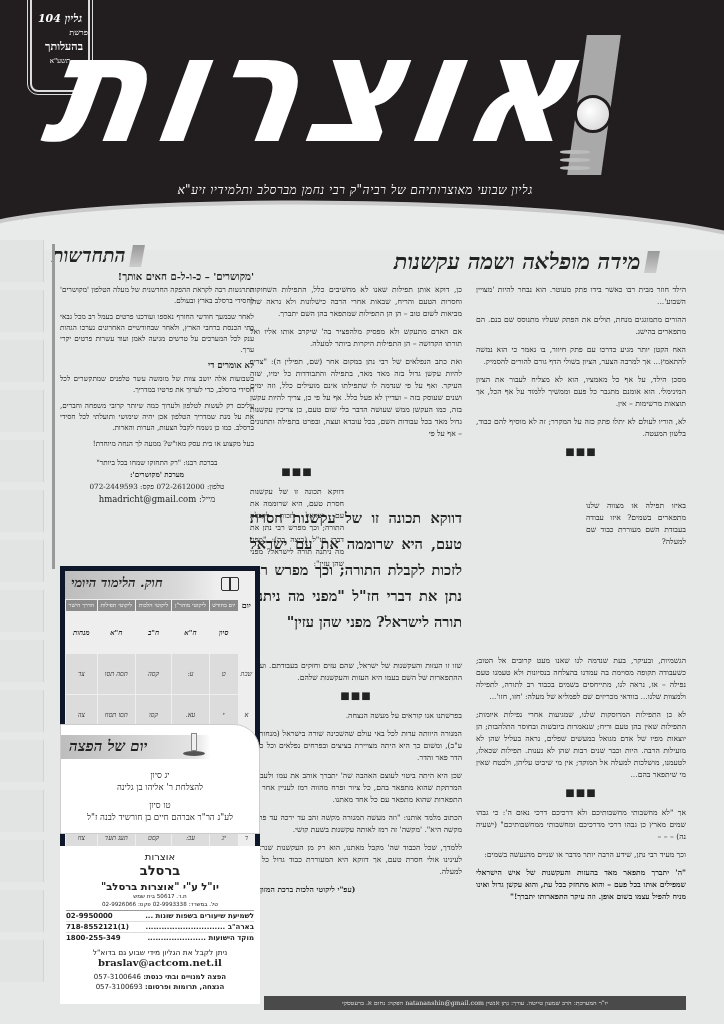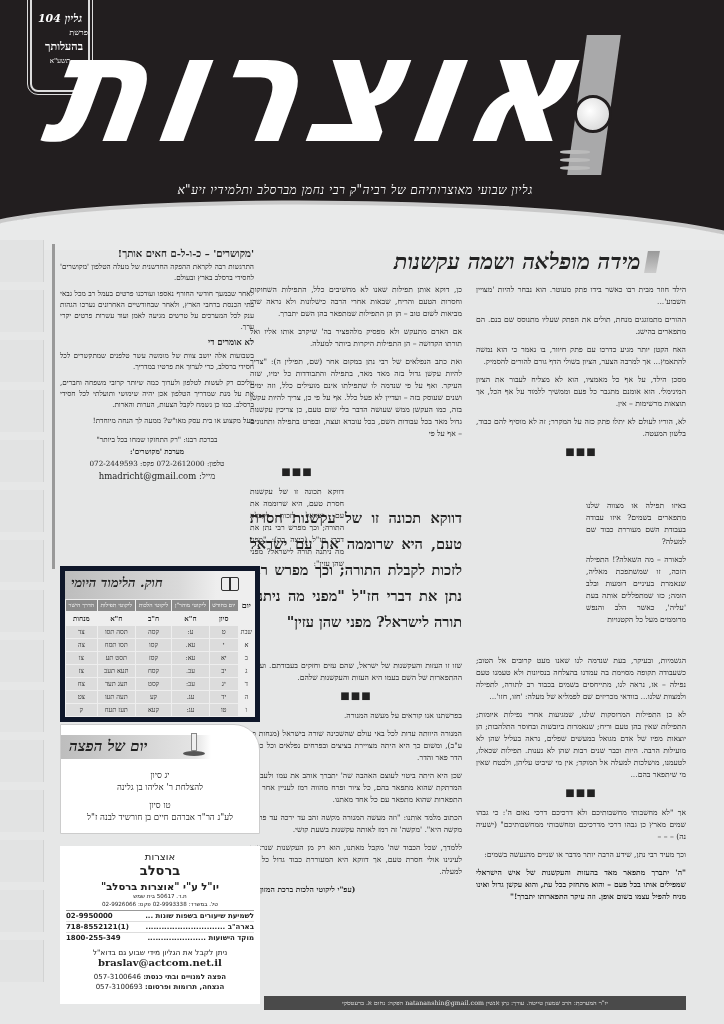--- a/index.html
+++ b/index.html
@@ -58,21 +58,21 @@
 
   
   .chok { position: absolute; left: 60px; top: 566px; width: 200px; background: #eee; border: 5px solid #0f172a; }
   .chok-head { height: 28px; position: relative; background: linear-gradient(90deg, #bdbdbd 0%, #d9d9d9 60%, #eee 80%); border-radius: 0 22px 0 0; }
   .chok-head .ttl { position: absolute; left: 6px; top: 4px; font-size: 13px; font-weight: bold; font-style: italic; }
   .chok-head .icon { position: absolute; right: 16px; top: 6px; width: 18px; height: 14px; border: 1.5px solid #333; border-radius: 2px; }
   .chok-head .icon:after { content: ""; position: absolute; left: 7px; top: 0; width: 1.5px; height: 12px; background: #333; }
   table.chok-table { width: 100%; border-collapse: collapse; font-size: 6.5px; text-align: center; }
   .chok-table th { background: #8b8b8b; color: #fff; font-weight: normal; font-size: 5.8px; line-height: 7px; padding: 2px 1px; border: 1px solid #eee; }
   .chok-table th.yom { background: #eee; color: #222; font-size: 8px; font-weight: bold; }
-  .chok-table td { border: 1px solid #eee; padding: 2px 1px; background: #dcdcdc; }
+  .chok-table td { border: 1px solid #eee; padding: 16px 1px; background: #dcdcdc; font-style: italic; }
   .chok-table tr.sub td { background: #eee; font-weight: bold; font-size: 7px; }
   .chok-table td.day { background: #eee; }
 
   
   .hilula { position: absolute; left: 60px; top: 724px; width: 200px; height: 110px; background: #fff; border: 1px solid #ccc; border-radius: 0 26px 0 0; }
   .hilula .band { position: absolute; left: 0; top: 10px; width: 150px; height: 24px; background: linear-gradient(90deg, #bdbdbd, #e5e5e5 90%, #fff); }
   .hilula .ttl { position: absolute; left: 8px; top: 12px; font-size: 15px; font-weight: bold; font-style: italic; }
   .hilula .candle { position: absolute; left: 130px; top: 8px; width: 6px; height: 18px; background: #eee; border: 1px solid #888; }
   .hilula .holder { position: absolute; left: 122px; top: 26px; width: 22px; height: 5px; background: #555; border-radius: 50%; }
   .hilula .body { position: absolute; left: 0; top: 44px; width: 100%; text-align: center; font-size: 8.5px; line-height: 12px; }
@@ -141,21 +141,20 @@
   <p>הילד חוזר מבית רבו כאשר בידו פתק מעוטר. הוא נבחר להיות 'מצויין השבוע'...</p>
   <p>ההורים מתמוגגים מנחת, תולים את הפתק שעליו מתנוסס שם בנם. הם מתפארים בהישג.</p>
   <p>האח הקטן יותר מגיע כדרכו עם פתק חיוור, בו נאמר כי הוא נמשה להתאמץ... אך למרבה הצער, הציון בשולי הדף גורם להורים להסמיק.</p>
   <p>מסכן הילד, על אף כל מאמציו, הוא לא מצליח לעבור את הציון המינימלי. הוא אומנם מתגבר כל פעם וממשיך ללמוד על אף הכל, אך תוצאות מרשימות – אין.</p>
   <p>לא, הוריו לעולם לא יתלו פתק כזה על המקרר; זה לא מוסיף להם כבוד, בלשון המעטה.</p>
   <div class="sep">■■■</div>
 </section>
 
 <section class="col-qside">
   <p>באיזו תפילה או מצווה שלנו מתפארים בשמים? איזו עבודה בעבודת השם מעוררת כבוד שם למעלה?</p>
-  <p>לכאורה – מה השאלה?! התפילה הזכה, זו שמשתפכת מאליה, שנאמרת בעיניים דומעות ובלב הומה; כזו שמתפללים אותה בעת 'עליה', כאשר הלב והנפש מרוממים מעל כל הקטנויות</p>
 </section>
 
 <section class="col-rlow">
   <p>הגשמיות, ובעיקר, בעת שנדמה לנו שאנו מעט קרובים אל הטוב; כשעבודה תקופה מסוימת בה עמדנו בהצלחה בנסיונות ולא טעמנו טעם נפילה – אז, נראה לנו, מתייחסים בשמים בכבוד רב לתורה, לתפילה ולמצוות שלנו... בוודאי מכריזים שם לפמליא של מעלה: 'חזו, חזו'...</p>
   <p>לא כן התפילות המרוסקות שלנו, שמגיעות אחרי נפילות איומות; התפילות שאין בהן טעם וריח; שנאמרות ביובשות ובחוסר התלהבות; הן יוצאות מפיו של אדם מגואל במעשים שפלים, נראה בעליל שהן לא מועילות הרבה. היות וכבר שנים רבות שהן לא נענות. תפילות שכאלו, לטעמנו, מושלכות למעלה אל המוקד; אין מי שיביט עליהן, ולבטח שאין מי שיתפאר בהם...</p>
   <div class="sep">■■■</div>
   <p>אך "לא מחשבותי מחשבותיכם ולא דרכיכם דרכי נאום ה': כי גבהו שמים מארץ כן גבהו דרכי מדרכיכם ומחשבותי ממחשבותיכם" (ישעיה נה) – – –</p>
   <p>וכך מעיד רבי נתן, שידע הרבה יותר מדבר או שניים מהנעשה בשמים:</p>
   <p class="bold-quote">"ה' יתברך מתפאר מאד בהעזות והעקשנות של איש הישראלי שמפילים אותו בכל פעם – והוא מתחזק בכל עת, והוא עקשן גדול ואינו מניח להפיל עצמו בשום אופן. וזה עיקר התפארותו יתברך!"</p>
 </section>
@@ -169,32 +168,36 @@
 <section class="col" style="right:380px; top:460px; width:94px;">
   <div class="sep">■■■</div>
   <p>דווקא תכונה זו של עקשנות חסרת טעם, היא שרוממה את עם ישראל לזכות לקבלת התורה; וכך מפרש רבי נתן את דברי חז"ל (ביצה כה): "מפני מה ניתנה תורה לישראל? מפני שהן עזין":</p>
 </section>
 
 <div class="pq-box" style="left:250px; top:505px; width:212px;">דווקא תכונה זו של עקשנות חסרת טעם, היא שרוממה את עם ישראל לזכות לקבלת התורה; וכך מפרש רבי נתן את דברי חז"ל "מפני מה ניתנה תורה לישראל? מפני שהן עזין"</div>
 
 <section class="col" style="right:262px; top:660px; width:212px;">
   <p>שזו זו העזות והעקשנות של ישראל, שהם עזים וחזקים בעבודתם. ועיקר ההתפארות של השם בעמו היא העזות והעקשנות שלהם.</p>
   <div class="sep">■■■</div>
-  <p>בפרשתנו אנו קוראים על מעשה המנורה.</p>
+  <p>בפרשתנו אנו קוראים על מעשה הנצחה.</p>
   <p>המנורה היוותה עדות לכל באי עולם שהשכינה שורה בישראל (מנחות פו ע"ב), ומשום כך היא היתה מצויירת בציצים ובפרחים נפלאים וכל כולה הדר פאר והדר.</p>
   <p>שכן היא היתה ביטוי לעוצם האהבה שה' יתברך אוהב את עמו ולעבודה המרתקת שהוא מתפאר בהם, כל ציור ופרח מהווה רמז לעניין אחר של התפארות שהוא מתפאר עם כל אחד מאתנו.</p>
   <p>הכתוב מלמד אותנו: "וזה מעשה המנורה מקשה זהב עד ירכה עד פרחה מקשה היא". 'מקשה' זה רמז לאותה עקשנות בשעת קושי.</p>
   <p>ללמדך, שכל הכבוד שה' מקבל מאתנו, הוא רק מן העקשנות שנראית לעינינו אולי חסרת טעם, אך דווקא היא המעוררת כבוד גדול כל כך למעלה.</p>
   <div class="source">(עפ"י ליקוטי הלכות ברכת המזון ד)</div>
 </section>
 
 <div class="footer-bar">יו"ר המערכת: הרב שמעון טייטה. עורך: נתן אנשין natananshin@gmail.com הפקה: נחום א. ברעטסקי</div>
 
 <aside class="sidebar">
   <div class="sb-rule"></div>
+  <div class="side-title">
+    <span class="title-mark"></span>
+    <span>התחדשות</span>
+  </div>
   <div class="side-body">
     <div class="h3">'מקושרים' – כ-ו-ל-ם חאים אותך!</div>
     <p>התרגשות רבה לקראת ההפקה החדשנית של מעלה הטלפון 'מקושרים' לחסידי ברסלב בארץ ובעולם.</p>
     <p>לאחר שבמעך חודשי החורף נאספו ועודכנו פרטים בעמל רב מכל גבאי בתי הכנסת ברחבי הארץ, ולאחר שבחודשיים האחרונים נערכו הגהות ענק לכל המערכים על טרשים מגיעה לאמן ועוד עשרות פרטים יקרי ערך.</p>
     <h4>לא אומרים די</h4>
     <p>בשבועות אלה יושב צוות של מומשה עשר טלפנים שמתקשרים לכל חסידי ברסלב, כדי לערוך את פרטיו במדריך.</p>
     <p>עליכם רק לעשות לטלפון ולערוך כמה שיותר קרובי משפחה וחברים, את על מנת שמדריך הטלפון אכן יהיה שימושי ותועלתי לכל חסידי ברסלב. כמו כן נשמח לקבל הצעות, הערות והארות.</p>
     <p>בעל מקצוע או בית עסק מאו"ש? ממעה לך הנחה מיוחדת!</p>
     <div class="side-contact">
       <div>בברכת רבנו: "רק התחזקו שמחו בכל ביותר"</div>

